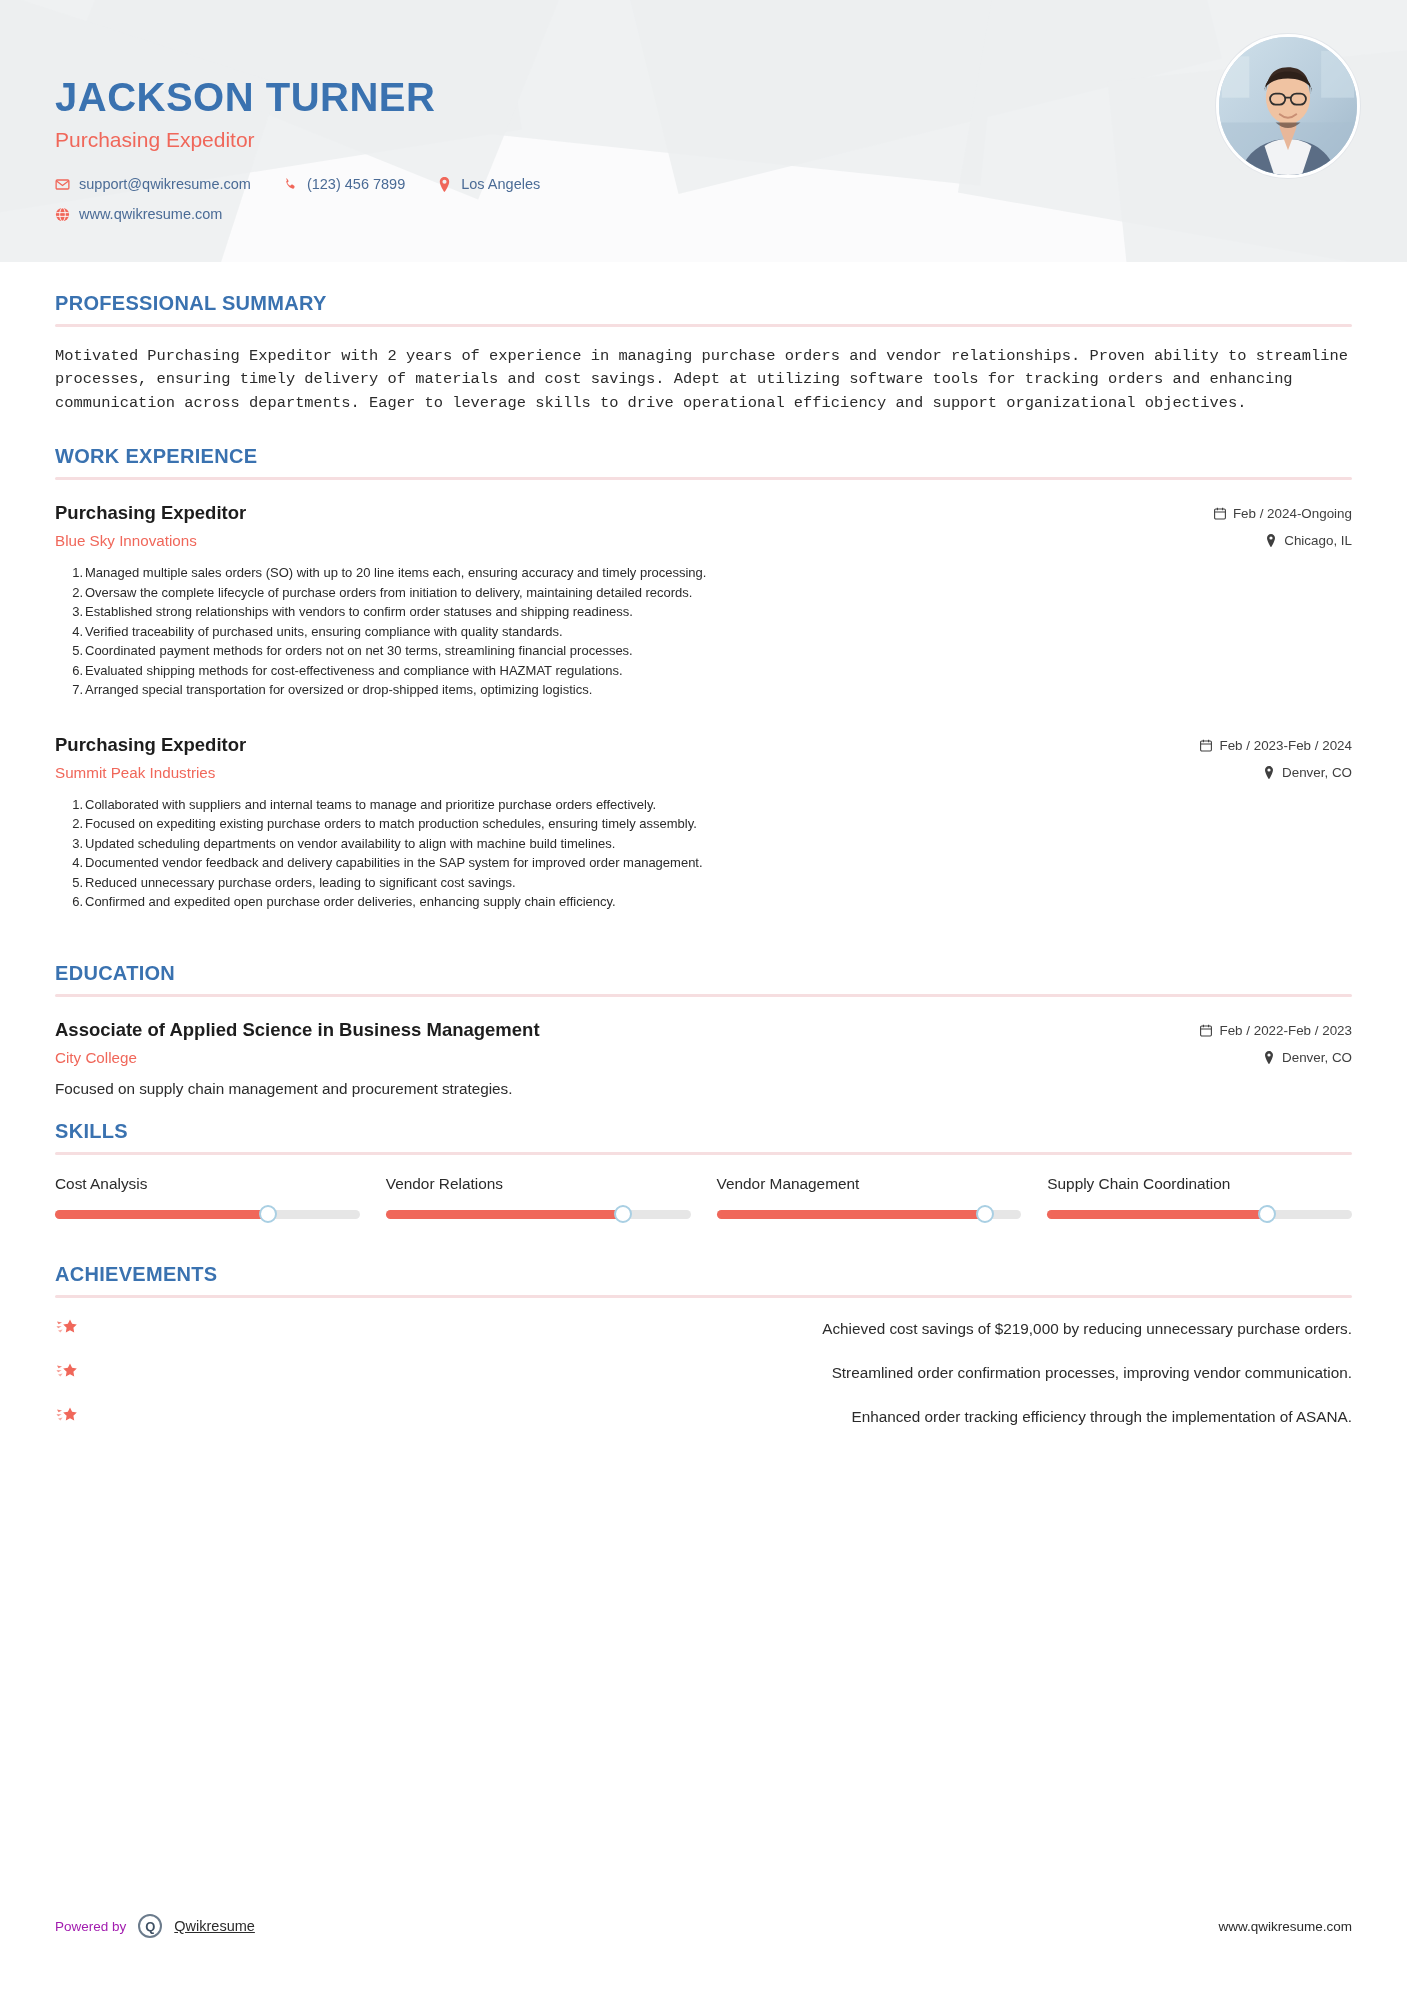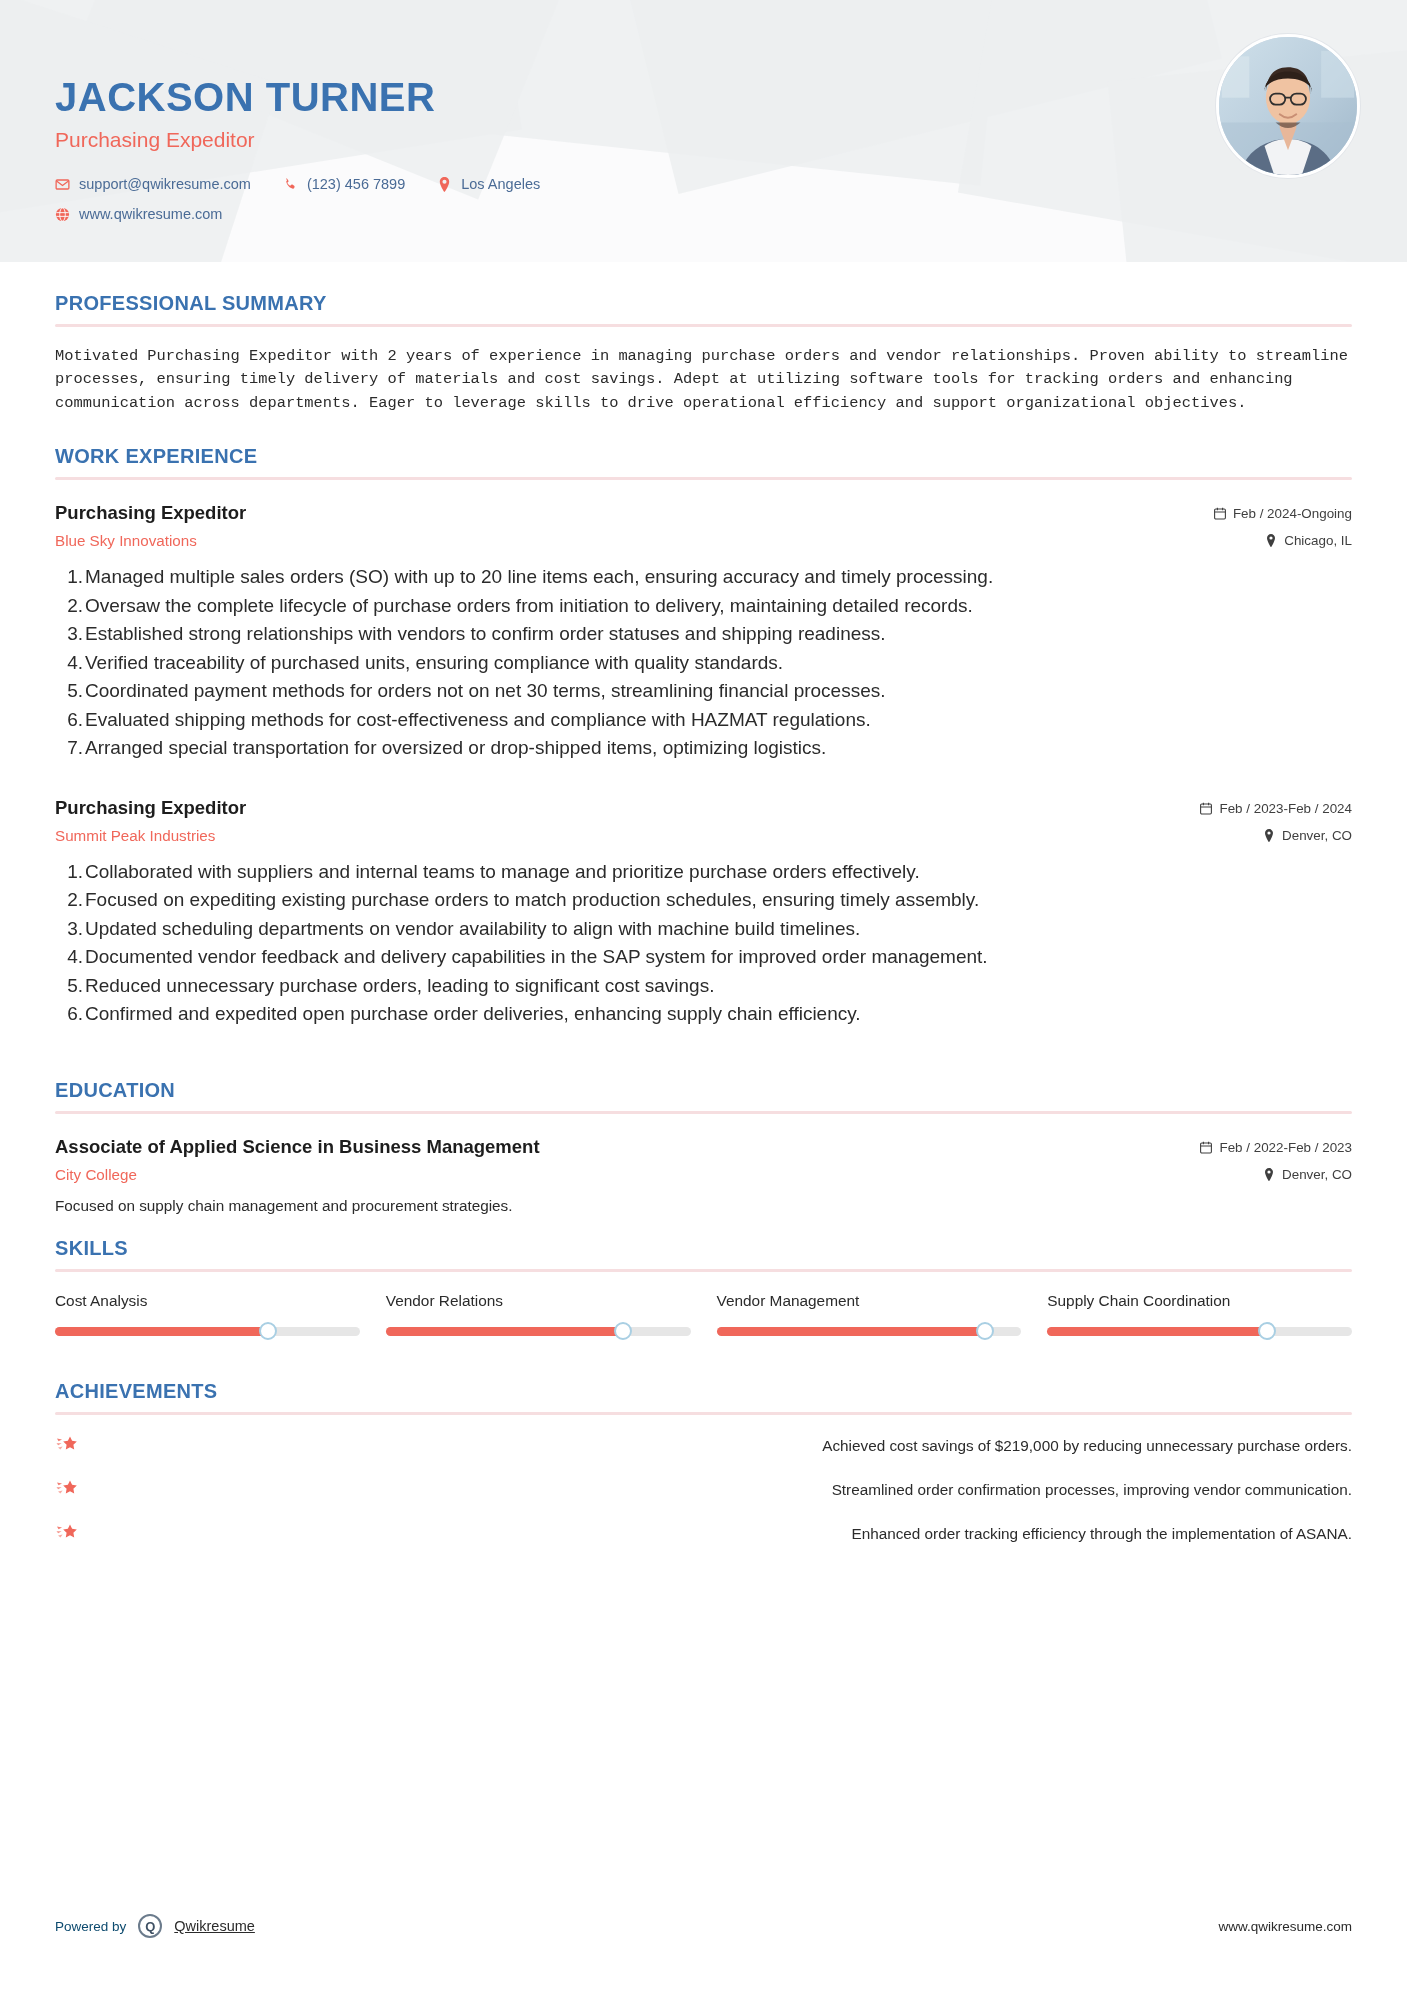--- a/index.html
+++ b/index.html
@@ -164,21 +164,21 @@
 
   .bullets {
     margin-top: 14px;
     list-style: none;
     counter-reset: b;
   }
   .bullets li {
     counter-increment: b;
     position: relative;
     padding-left: 30px;
-    font-size: 19px;
+    font-size: 13px;
     line-height: 1.5;
     color: #2b2b2b;
   }
   .bullets li::before {
     content: counter(b) ".";
     position: absolute;
     left: 6px;
     width: 22px;
     text-align: right;
     color: #2b2b2b;
@@ -252,21 +252,21 @@
     padding: 0 55px;
     display: flex;
     align-items: center;
     justify-content: space-between;
   }
   .footer-left {
     display: flex;
     align-items: center;
     gap: 12px;
   }
-  .powered { font-size: 13.5px; color: #0c4a6e; text-align: right; }
+  .powered { font-size: 13.5px; color: #a21caf; text-align: right; }
   .brand-mark {
     width: 24px; height: 24px;
     border-radius: 50%;
     border: 2px solid #6b7b8c;
     color: #3f5164;
     display: flex;
     align-items: center;
     justify-content: center;
     font-size: 13px;
     font-weight: bold;

